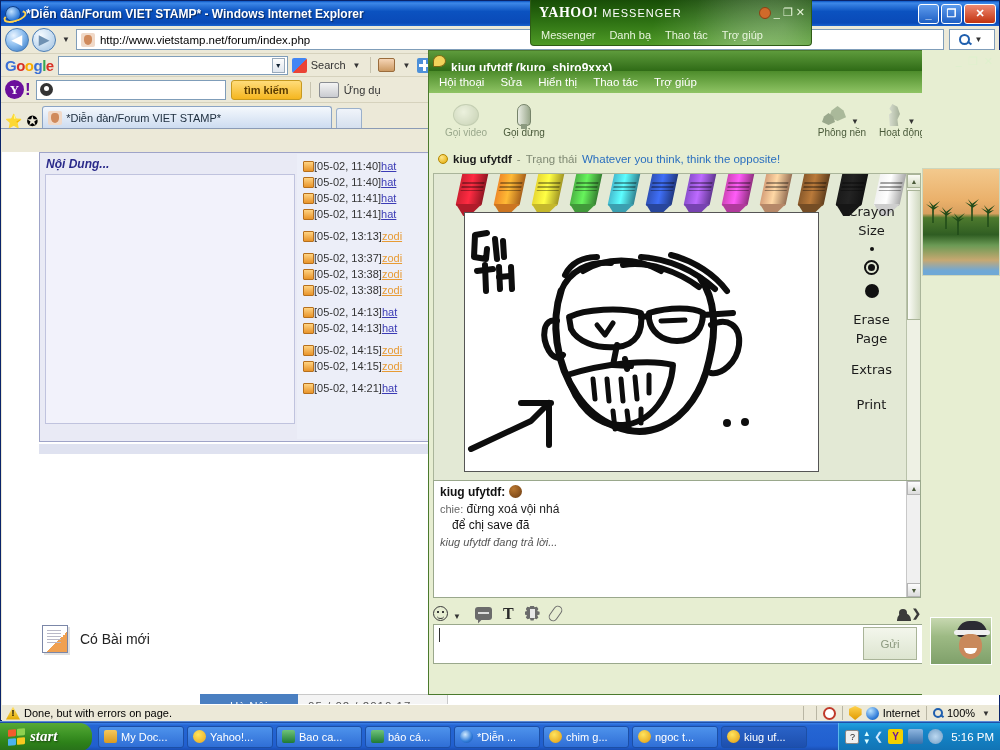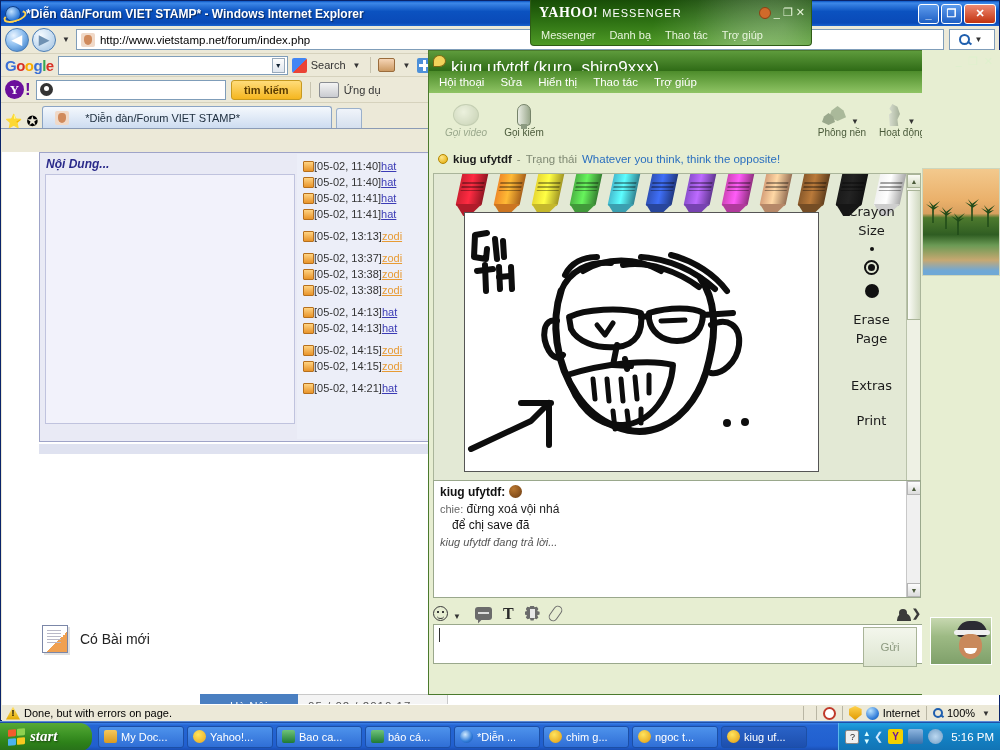--- a/index.html
+++ b/index.html
@@ -94,21 +94,21 @@
     color:#5a3b00;display:flex;align-items:center;}
   .y-app-ic{width:20px;height:16px;background:linear-gradient(#f4f4f4,#c9cbd0);
     border:1px solid #8a8d93;border-radius:2px;}
 
   
   #tab-bar{height:26px;background:#ece9d8;display:flex;align-items:flex-end;
     padding:0 4px;gap:4px;border-bottom:1px solid #8b9bb5;}
   .star{font-size:14px;line-height:14px;}
   #tab-active{width:290px;height:22px;background:linear-gradient(to bottom,#f4f8fd,#cddcf0);
     border:1px solid #8ba4c4;border-bottom:none;border-radius:3px 3px 0 0;display:flex;
-    align-items:center;gap:16px;padding:0 12px;}
+    align-items:center;gap:4px;padding:0 5px;}
   #tab-label{font-size:11px;color:#203040;white-space:nowrap;overflow:hidden;}
   #tab-new{width:26px;height:20px;background:linear-gradient(to bottom,#f0f4fa,#d5e0ee);
     border:1px solid #9ab0cb;border-bottom:none;border-radius:3px 3px 0 0;}
 
   
   #ie-page{position:absolute;left:1px;top:151px;width:997px;height:552px;background:#fff;
     overflow:hidden;}
   #page-inner{position:relative;width:100%;height:100%;}
   #fo-left-strip{position:absolute;left:0;top:0;width:35px;height:290px;background:#fff;}
   #fo-panel{position:absolute;left:37px;top:0;width:397px;height:290px;background:#e9eaf5;
@@ -187,33 +187,33 @@
 
   
   #im{position:absolute;left:428px;top:50px;width:572px;height:645px;
     border:1px solid #4b7a2d;background:#e7eed2;}
   #im-title{height:20px;background:linear-gradient(to bottom,#5e9b3c,#2f6b16);
     display:flex;align-items:center;padding:0 4px;gap:5px;position:relative;overflow:hidden;}
   #im-title .bubbles{position:absolute;right:6px;top:0;bottom:0;width:120px;
     background:radial-gradient(circle at 80% 140%,rgba(255,255,255,.25),transparent 40%);}
   .im-chat-ic{width:13px;height:12px;background:#f2d35b;border-radius:50% 50% 50% 10%;
     border:1px solid #7d6a13;}
-  #im-title-text{color:#fff;font-weight:normal;font-size:17px;margin-top:13px;}
+  #im-title-text{color:#fff;font-weight:bold;font-size:12px;margin-top:13px;}
   #im-tbtns{margin-left:auto;color:#dff0cd;font-size:11px;display:flex;gap:6px;
     position:relative;z-index:2;padding-right:2px;}
   #im-menu{height:22px;background:linear-gradient(to bottom,#4d8c2b,#8fc464);
     display:flex;align-items:center;gap:16px;padding-left:10px;color:#fff;font-size:11.5px;
     position:relative;overflow:hidden;}
   #im-menu .bub{position:absolute;right:10px;top:-6px;width:70px;height:34px;
     background:radial-gradient(circle at 60% 60%,rgba(255,255,255,.3),transparent 50%);}
   #im-toolbar{height:56px;background:#e7eed2;display:flex;align-items:center;
     padding:2px 8px;position:relative;}
   .tb-item{display:flex;flex-direction:column;align-items:center;width:58px;gap:1px;}
   .tb-item .lbl{font-size:10px;color:#4a5a3a;}
-  .tb-item.dim .lbl{color:#9aa88c;font-style:italic;}
+  .tb-item.dim .lbl{color:#9aa88c;}
   .cam{width:26px;height:22px;border-radius:50%;
     background:radial-gradient(circle at 40% 35%,#f2f5ec,#b9c4ab 70%,#8d9a7e);
     border:1px solid #9aa88c;}
   .cam.dim{opacity:.45;}
   .mic{width:14px;height:22px;border-radius:7px 7px 4px 4px;
     background:linear-gradient(to right,#e8ece2,#9aa88c);border:1px solid #76836a;
     position:relative;}
   .mic:after{content:"";position:absolute;left:3px;bottom:-4px;width:6px;height:5px;
     background:#8c9a80;}
   #tb-right{margin-left:auto;display:flex;align-items:flex-end;gap:2px;}
@@ -301,21 +301,21 @@
   .clip{width:9px;height:17px;border:1.8px solid #6b6b6b;border-radius:5px;transform:rotate(35deg);}
   .addperson{margin-left:auto;display:flex;align-items:center;gap:1px;}
   .addperson .head{width:8px;height:8px;border-radius:50%;background:#3a3a3a;}
   .addperson .torso{width:14px;height:8px;border-radius:7px 7px 0 0;background:#3a3a3a;
     margin-left:-11px;margin-top:8px;}
   .addperson .plus{color:#3a3a3a;font-size:11px;font-weight:bold;}
   #im-input-row{height:40px;display:flex;}
   #im-input{flex:1;height:40px;background:#fff;border:1px solid #9aa88c;display:flex;
     align-items:flex-start;padding:3px 5px;}
   #im-caret{width:1px;height:14px;background:#333;}
-  #im-send{width:54px;height:40px;margin:3px 4px 0 -60px;align-self:flex-start;
+  #im-send{width:54px;height:33px;margin:3px 4px 0 -60px;align-self:flex-start;
     background:linear-gradient(to bottom,#f3f6ec,#dde5d0);border:1px solid #a9b498;
     display:flex;align-items:center;justify-content:center;font-size:11.5px;color:#8d9a80;
     position:relative;z-index:3;}
   #im-right{position:absolute;left:922px;top:50px;width:78px;height:645px;background:#e7eed2;}
   #bg-image{position:absolute;left:0;top:118px;width:78px;height:108px;
     background:linear-gradient(to bottom,#f3c98d 0%,#eab06a 30%,#d8a05f 42%,
       #4e7a2e 46%,#2f5d22 62%,#6b9a55 72%,#c7a871 86%,#6fa8d6 96%);
     border:1px solid #cdd6bd;overflow:hidden;}
   #bg-image .palm{position:absolute;width:14px;height:22px;background:#1f4a18;
     clip-path:polygon(45% 100%,55% 100%,56% 40%,95% 22%,58% 30%,100% 0,52% 22%,
@@ -606,21 +606,21 @@
         <span style="position: relative; z-index: 2;">Trợ giúp</span>
       </div>
 
     <div id="im-toolbar">
       <div class="tb-item dim">
         <div class="cam dim"></div>
         <div class="lbl">Gọi video</div>
       </div>
       <div class="tb-item">
         <div class="mic"></div>
-        <div class="lbl">Gọi kiếm</div>
+        <div class="lbl">Gọi đừng</div>
       </div>
       <div id="tb-right">
         <div class="tb-item">
           <div style="display:flex;align-items:flex-end;gap:2px;">
             <div class="leaf"></div>
             <span class="tiny-caret">▼</span>
           </div>
           <div class="lbl">Phông nền</div>
         </div>
         <div class="tb-item">
@@ -774,21 +774,21 @@
       <div class="sp-item">Crayon</div>
       <div class="sp-item">Size</div>
       <div class="sz-row">
         <div class="sz-s"></div>
         <div class="sz-m">
             <i></i>
           </div>
         <div class="sz-l"></div>
       </div>
       <div class="sp-item">Erase</div>
-      <div class="sp-item" style="margin-bottom:32px;">Page</div>
+      <div class="sp-item" style="margin-bottom:16px;">Page</div>
       <div class="sp-item" style="margin-bottom:20px;">Extras</div>
       <div class="sp-item">Print</div>
     </div>
     <div id="doodle-scroll">
       <div class="dscroll-btn">▲</div>
       <div class="dscroll-thumb"></div>
       <div class="dscroll-btn" style="position:absolute;bottom:0;">▼</div>
     </div>
   </div>
 

